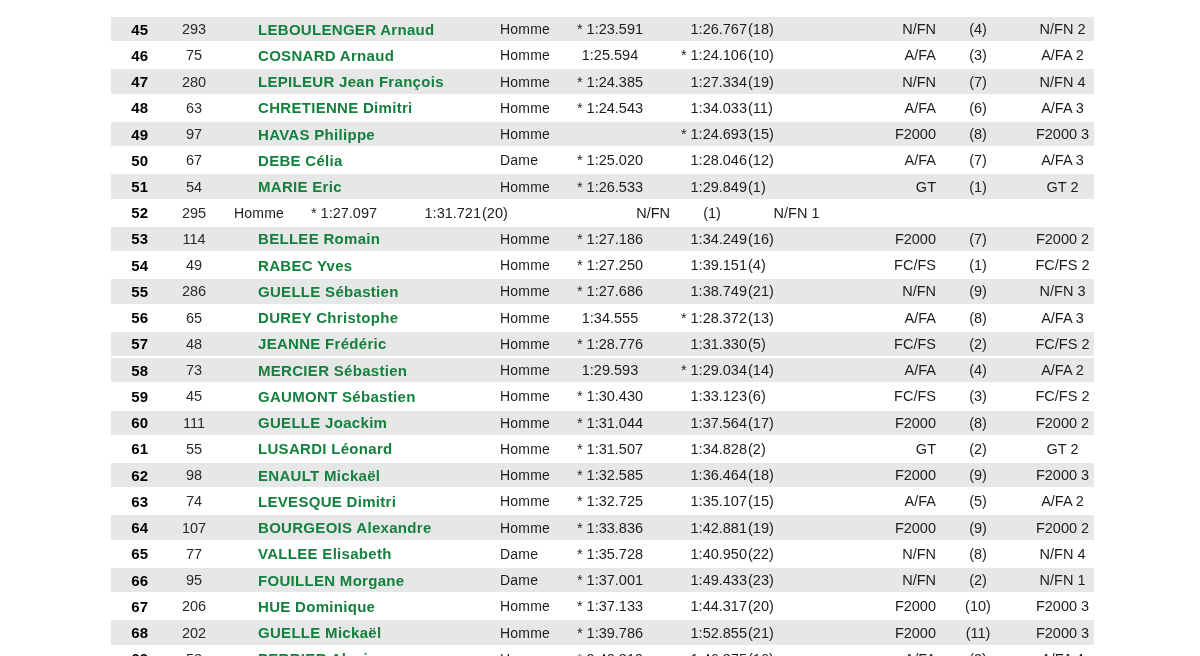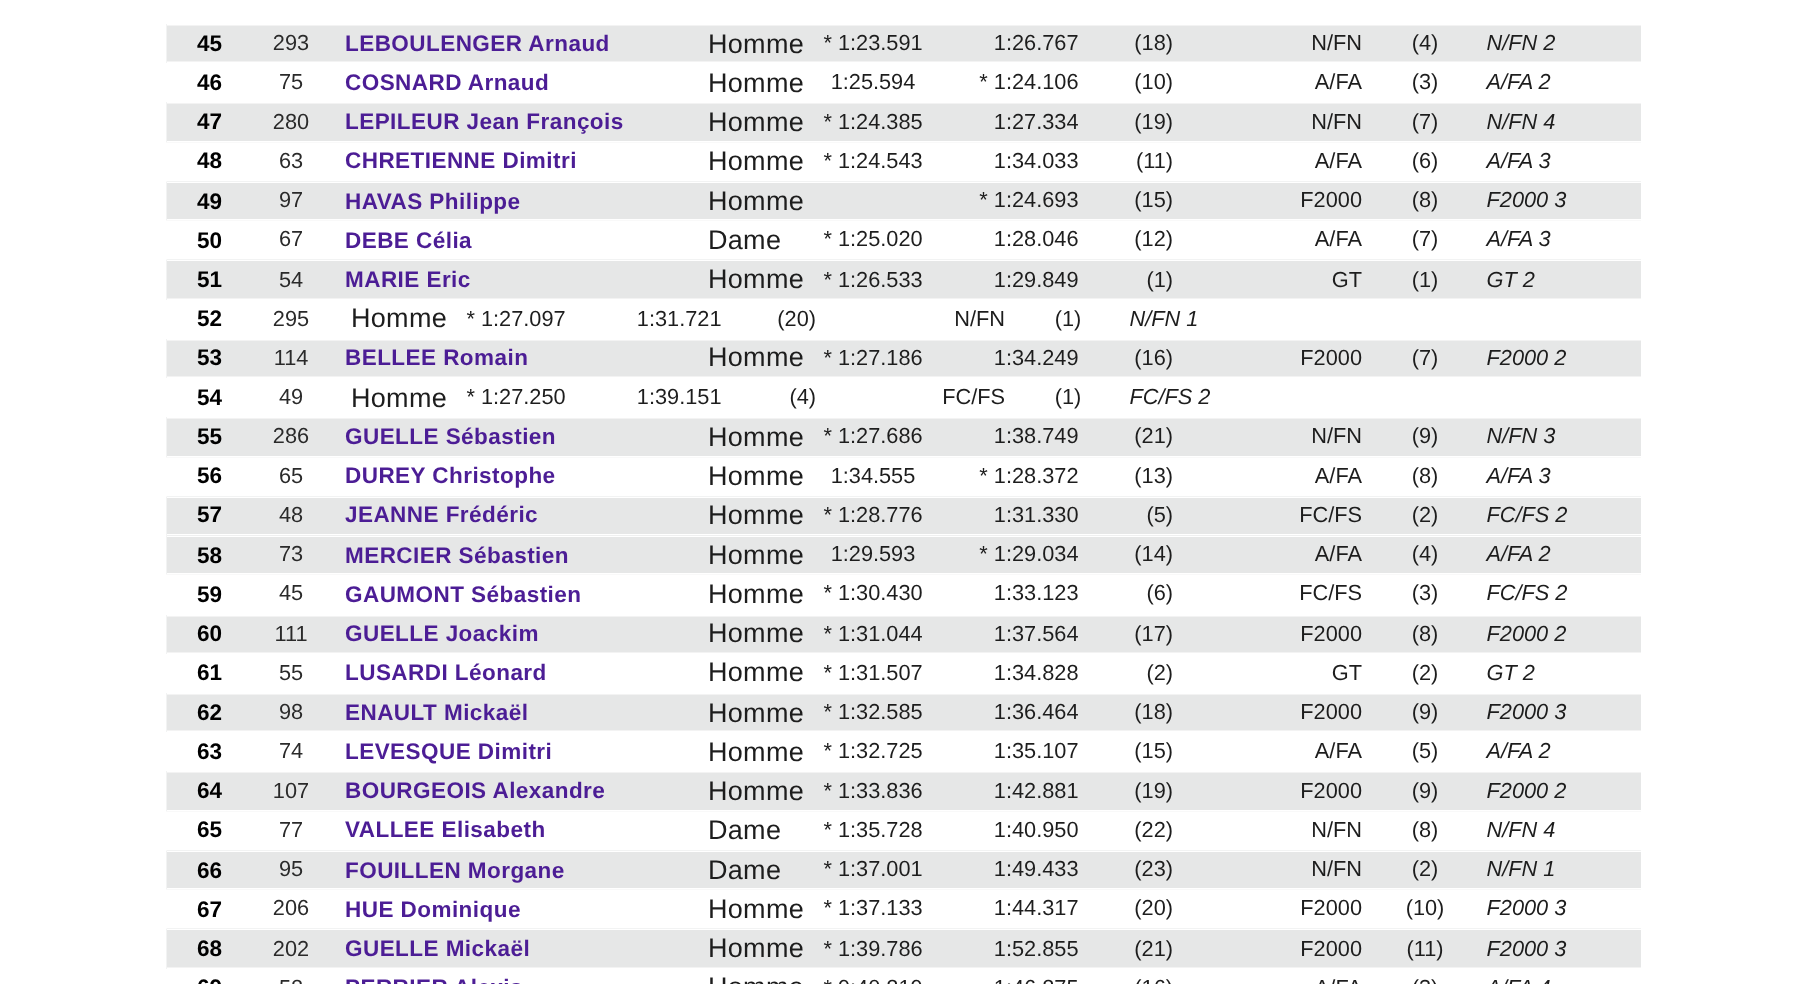--- a/index.html
+++ b/index.html
@@ -47,57 +47,57 @@
   .num {
     width: 68px;
     text-align: center;
     color: #2a2a2a;
   }
   .name {
     width: 238px;
     padding-left: 2px;
     font-weight: 700;
     font-size: 15px;
-    color: #4c1d95;
+    color: #15803d;
     letter-spacing: 0.3px;
+    margin-left: 28px;
   }
   .gender {
     width: 68px;
     padding-left: 6px;
-    font-size: 18px;
+    font-size: 14px;
     letter-spacing: 0.2px;
   }
   .t1 {
     width: 97px;
     text-align: center;
     padding-right: 1px;
   }
   .t2 {
     width: 89px;
     text-align: right;
     padding-right: 1px;
   }
   .rank {
     width: 62px;
-    text-align: right;
+    text-align: left;
   }
   .grp {
     width: 127px;
     text-align: right;
     padding-right: 1px;
   }
   .grprank {
     width: 82px;
     text-align: center;
   }
   .grpres {
     width: 103px;
-    text-align: left;
+    text-align: center;
     padding-right: 16px;
-    font-style: italic;
   }
 </style>
 </head>
 <body>
 
 <div class="results-table" id="results-table">
     <div class="row shaded">
     <div class="cell pos">45</div>
     <div class="cell num">293</div>
     <div class="cell name">LEBOULENGER Arnaud</div>
@@ -200,20 +200,21 @@
     <div class="cell t1">* 1:27.186</div>
     <div class="cell t2">1:34.249</div>
     <div class="cell rank">(16)</div>
     <div class="cell grp">F2000</div>
     <div class="cell grprank">(7)</div>
     <div class="cell grpres">F2000 2</div>
   </div>
     <div class="row">
     <div class="cell pos">54</div>
     <div class="cell num">49</div>
+    <div class="cell name">RABEC Yves</div>
     <div class="cell gender">Homme</div>
     <div class="cell t1">* 1:27.250</div>
     <div class="cell t2">1:39.151</div>
     <div class="cell rank">(4)</div>
     <div class="cell grp">FC/FS</div>
     <div class="cell grprank">(1)</div>
     <div class="cell grpres">FC/FS 2</div>
   </div>
     <div class="row shaded">
     <div class="cell pos">55</div>

